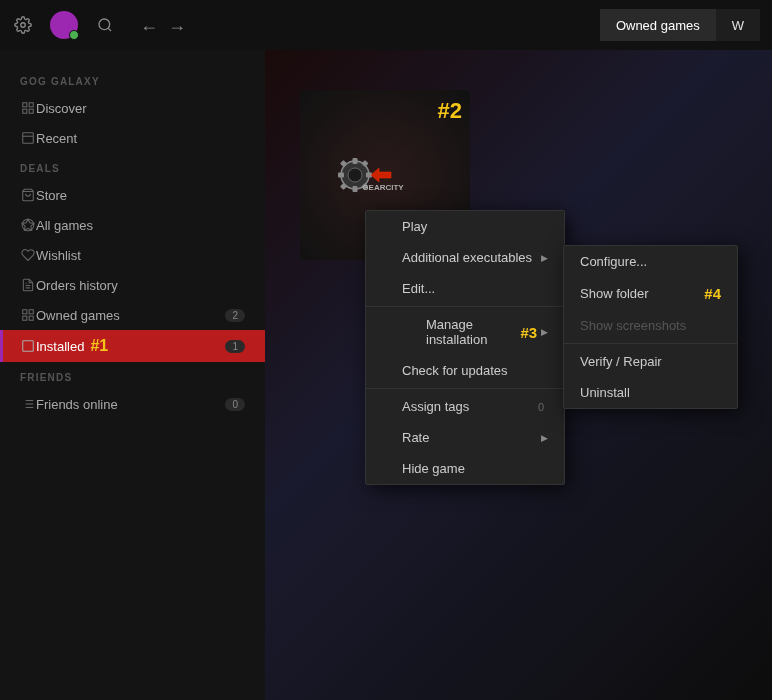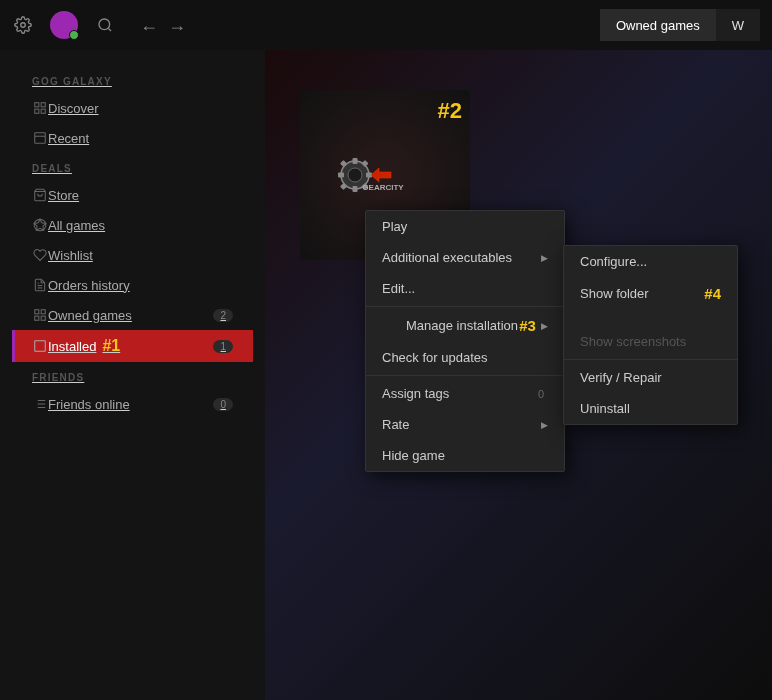--- a/index.html
+++ b/index.html
@@ -78,23 +78,22 @@
       color: white;
     }
 
     
     .sidebar {
       position: absolute;
       top: 50px; left: 0;
       width: 265px;
       bottom: 0;
       background: #141414;
-      padding: 16px 12px;
+      padding: 16px 0;
       overflow-y: auto;
-      text-decoration: underline;
     }
     .sidebar-section-label {
       font-size: 10px;
       color: #555;
       letter-spacing: 1.2px;
       text-transform: uppercase;
       padding: 10px 20px 6px;
       font-weight: 600;
     }
     .sidebar-item {
@@ -193,20 +192,21 @@
       box-shadow: 4px 4px 20px rgba(0,0,0,0.7);
     }
     .context-menu-item {
       padding: 8px 16px;
       font-size: 13px;
       color: #ccc;
       cursor: pointer;
       display: flex;
       align-items: center;
       justify-content: space-between;
+      margin-left: 20px;
     }
     .context-menu-item.has-sub::after {
       content: '▶';
       font-size: 9px;
       color: #888;
     }
     .context-menu-item .tag-count {
       font-size: 11px;
       color: #666;
       margin-right: 4px;
@@ -234,21 +234,20 @@
       font-size: 13px;
       color: #ccc;
       cursor: pointer;
       display: flex;
       align-items: center;
       justify-content: space-between;
     }
     .sub-menu-item.disabled {
       color: #555;
       cursor: default;
-      margin-top: 16px;
     }
   </style>
 </head>
 <body>
 
 <div class="topbar">
   <div class="topbar-icon">
     <svg width="18" height="18" viewBox="0 0 24 24" fill="none" stroke="#888" stroke-width="1.8">
       <circle cx="12" cy="12" r="3"></circle>
         <path d="M19.4 15a1.65 1.65 0 0 0 .33 1.82l.06.06a2 2 0 0 1-2.83 2.83l-.06-.06a1.65 1.65 0 0 0-1.82-.33 1.65 1.65 0 0 0-1 1.51V21a2 2 0 0 1-4 0v-.09A1.65 1.65 0 0 0 9 19.4a1.65 1.65 0 0 0-1.82.33l-.06.06a2 2 0 0 1-2.83-2.83l.06-.06A1.65 1.65 0 0 0 4.68 15a1.65 1.65 0 0 0-1.51-1H3a2 2 0 0 1 0-4h.09A1.65 1.65 0 0 0 4.6 9a1.65 1.65 0 0 0-.33-1.82l-.06-.06a2 2 0 0 1 2.83-2.83l.06.06A1.65 1.65 0 0 0 9 4.68a1.65 1.65 0 0 0 1-1.51V3a2 2 0 0 1 4 0v.09a1.65 1.65 0 0 0 1 1.51 1.65 1.65 0 0 0 1.82-.33l.06-.06a2 2 0 0 1 2.83 2.83l-.06.06A1.65 1.65 0 0 0 19.4 9a1.65 1.65 0 0 0 1.51 1H21a2 2 0 0 1 0 4h-.09a1.65 1.65 0 0 0-1.51 1z"></path>

